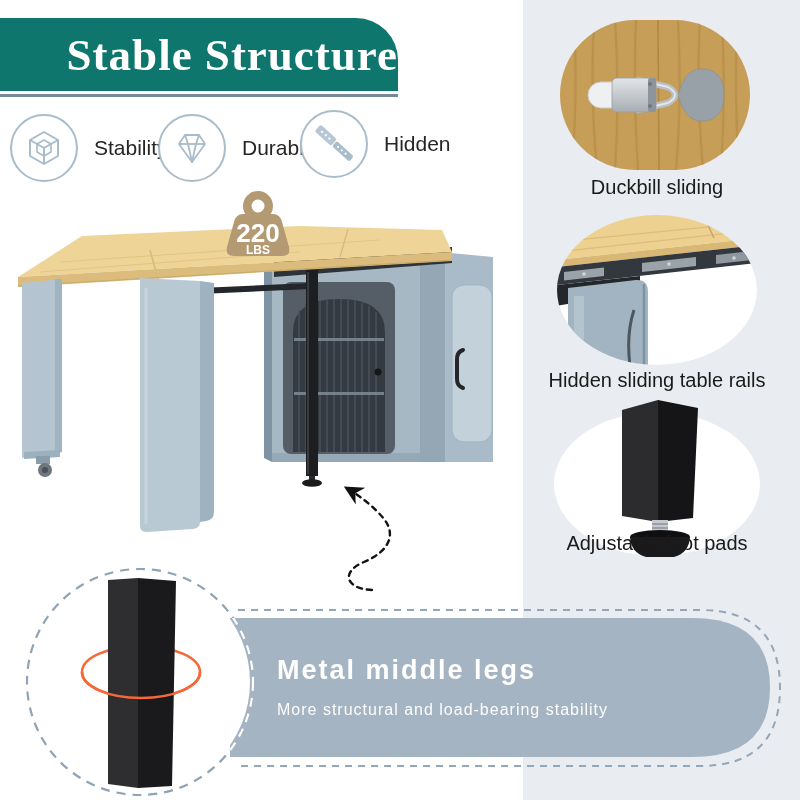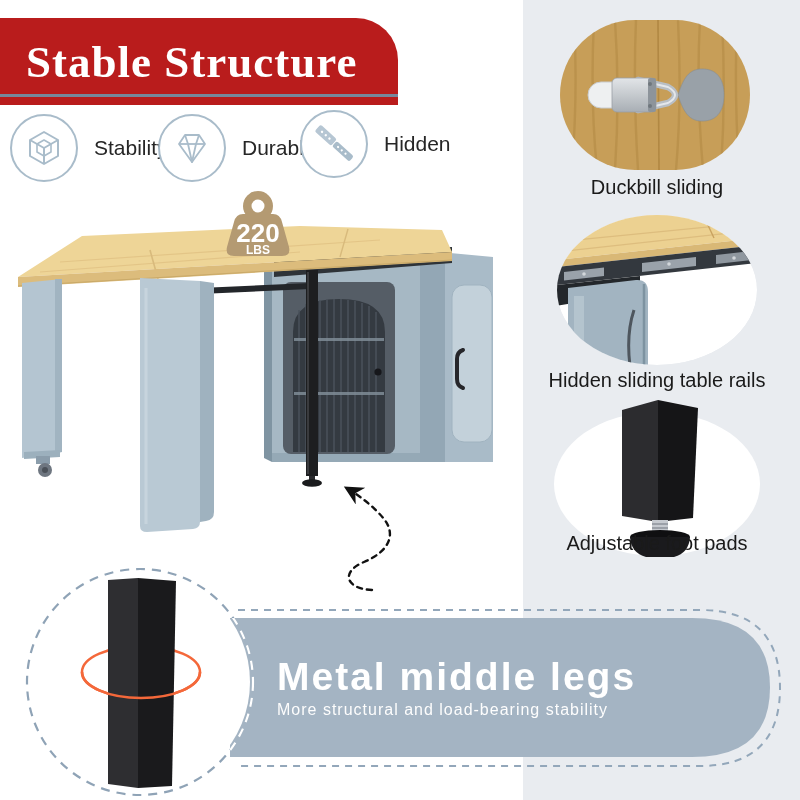--- a/index.html
+++ b/index.html
@@ -1,33 +1,33 @@
 <!DOCTYPE html>
 <html><head>
 <meta charset="utf-8">
 <style>
   html,body{margin:0;padding:0;}
   body{width:800px;height:800px;position:relative;background:#ffffff;overflow:hidden;
        font-family:"Liberation Sans",sans-serif;}
   .right-col{position:absolute;left:523px;top:0;width:277px;height:800px;background:#e9ecf0;}
   
-  .title-banner{position:absolute;left:0;top:18px;width:398px;height:87px;background:#b91c1c;
-    border-radius:0 42px 0 0;display:flex;align-items:center;}
+  .title-banner{position:absolute;left:0;top:18px;width:398px;height:73px;background:#0f766e;
+    border-radius:0 42px 0 0;display:flex;align-items:center;justify-content:flex-end;}
   .title-banner span{font-family:"Liberation Serif",serif;font-weight:bold;font-size:45px;
     color:#ffffff;padding-left:26px;letter-spacing:1px;white-space:nowrap;}
   .title-underline{position:absolute;left:0;top:94px;width:398px;height:3px;background:#76889c;}
   
   .feature{position:absolute;display:flex;align-items:center;}
   .fcircle{width:64px;height:64px;border:2px solid #a9bcca;border-radius:50%;background:#fff;
     display:flex;align-items:center;justify-content:center;flex:0 0 auto;}
   .flabel{margin-left:16px;font-size:21px;color:#262626;}
   
   .callout-label{position:absolute;left:525px;width:264px;text-align:center;font-size:20px;color:#1a1a1a;white-space:nowrap;}
   
-  .bb-title{position:absolute;left:277px;top:655px;font-size:39px;font-weight:bold;color:#ffffff;letter-spacing:2px;white-space:nowrap;}
+  .bb-title{position:absolute;left:277px;top:655px;font-size:27px;font-weight:bold;color:#ffffff;letter-spacing:2px;white-space:nowrap;}
   .bb-sub{position:absolute;left:277px;top:701px;font-size:16px;color:#fdfdfd;letter-spacing:1px;white-space:nowrap;}
   svg{position:absolute;display:block;}
 </style>
 </head>
 <body>
 
 <div class="right-col"></div>
 
 <div class="title-banner">
   <span>Stable Structure</span>

